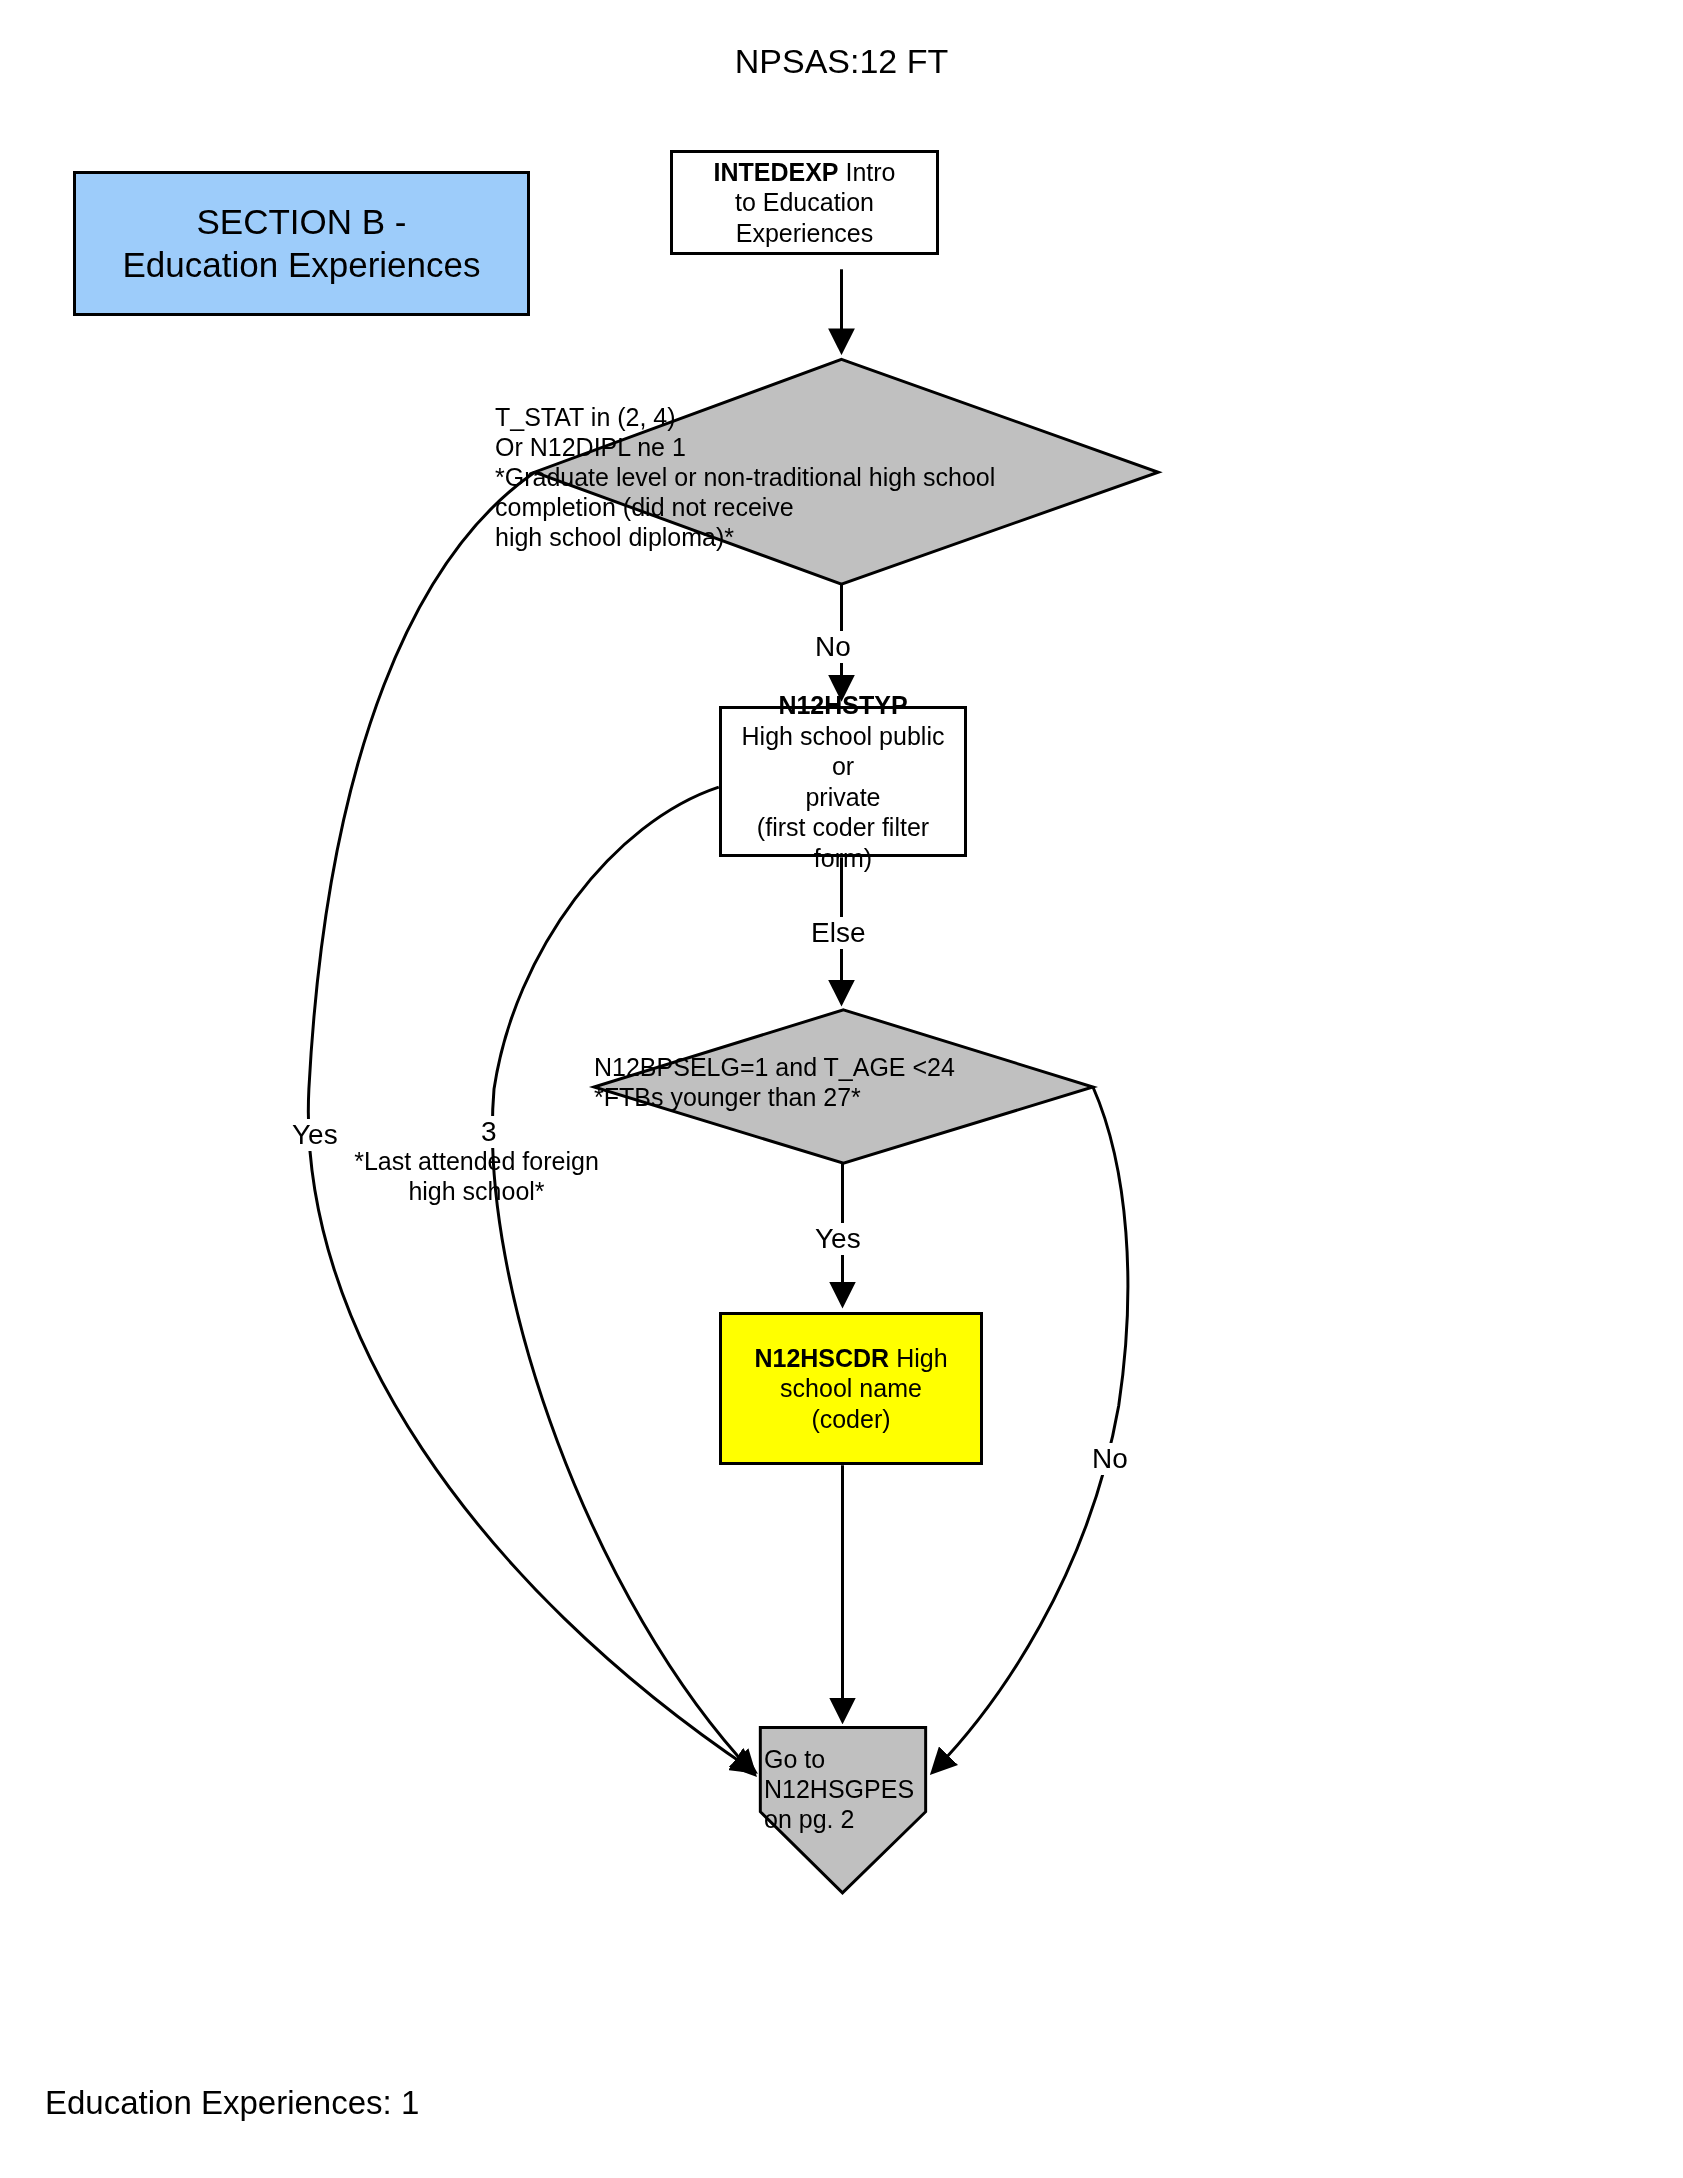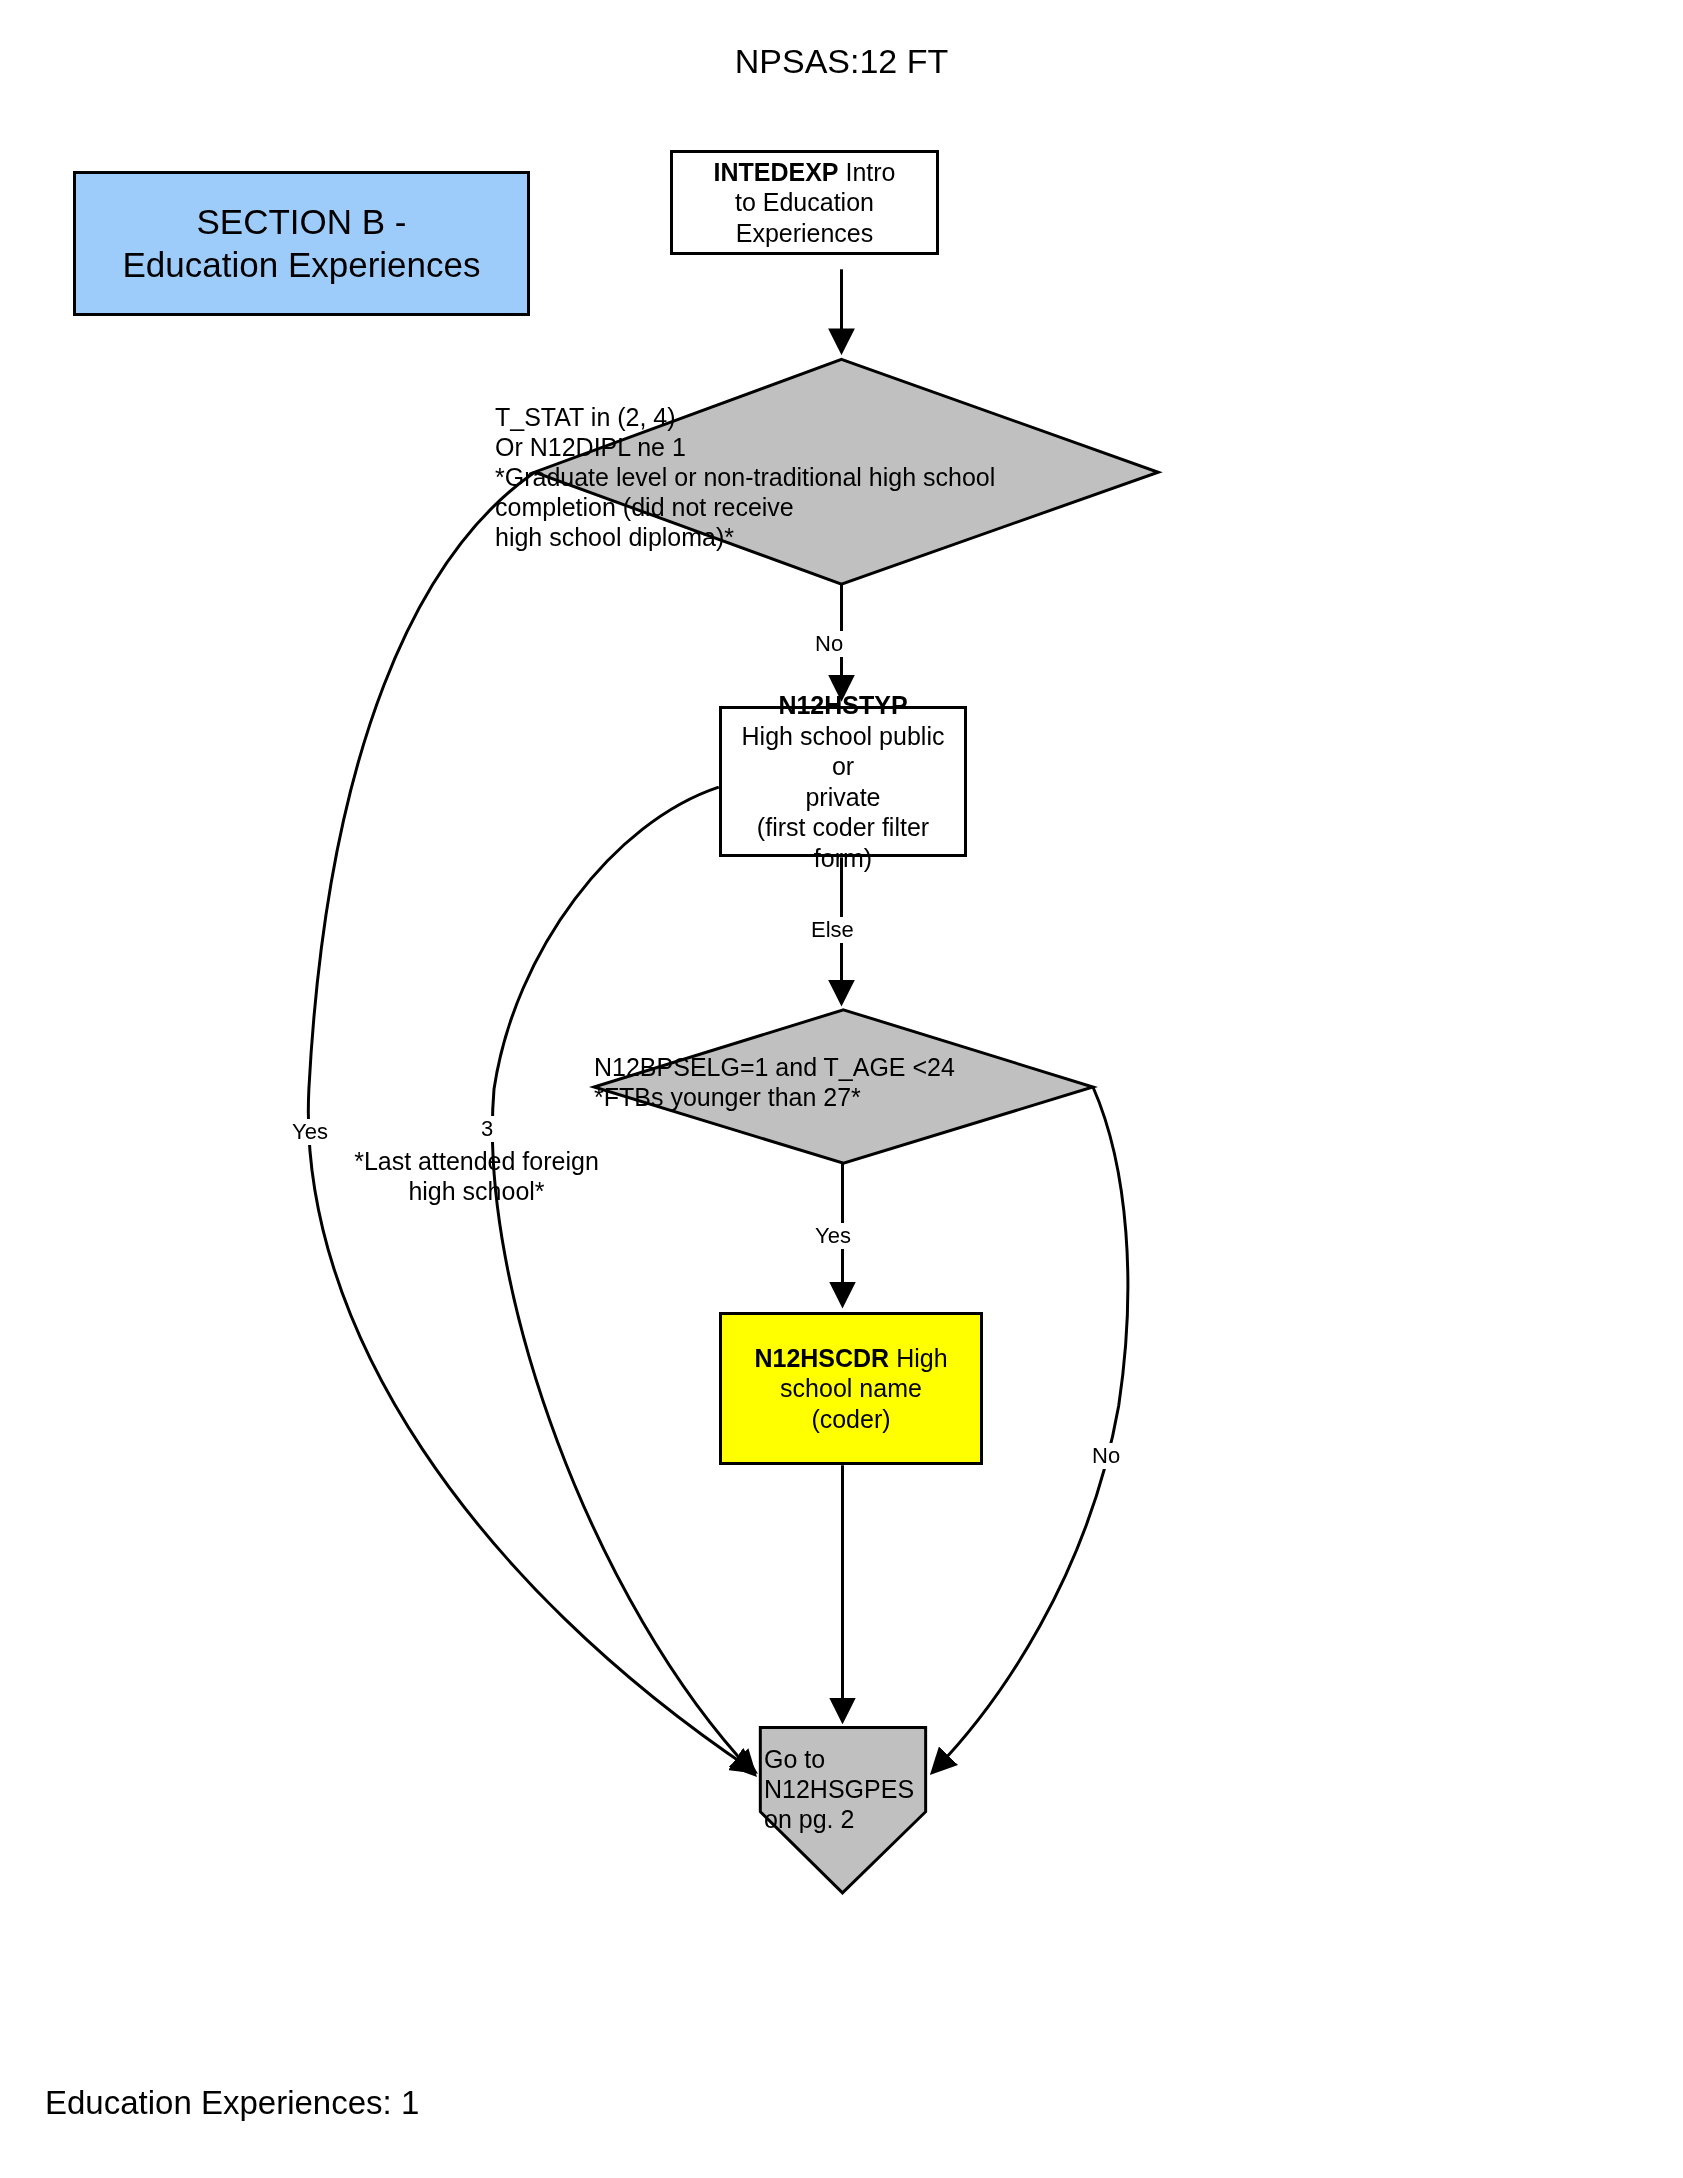--- a/index.html
+++ b/index.html
@@ -33,21 +33,21 @@
   #canvas{left:0;top:0;width:1683px;height:2178px;}
 
   
   .shape-txt{font-size:25px;line-height:1.2;}
 
   #d1-text{left:495px;top:402px;width:693px;}
   #d2-text{left:594px;top:1052px;width:500px;}
   #pent-text{left:764px;top:1744px;width:165px;}
 
   
-  .edge-label{font-size:22px;background:#fff;padding:0 3px;white-space:nowrap;}
+  .edge-label{font-size:28px;background:#fff;padding:0 3px;white-space:nowrap;}
   #lbl-no-1{left:812px;top:631px;}
   #lbl-else{left:808px;top:917px;}
   #lbl-yes-2{left:812px;top:1223px;}
   #lbl-yes-left{left:289px;top:1119px;}
   #lbl-three{left:478px;top:1116px;}
   #lbl-no-right{left:1089px;top:1443px;}
   #note-foreign{left:348px;top:1146px;width:257px;font-size:25px;line-height:1.2;text-align:center;}
 
   
   #footer{left:45px;top:2084px;font-size:33px;}

